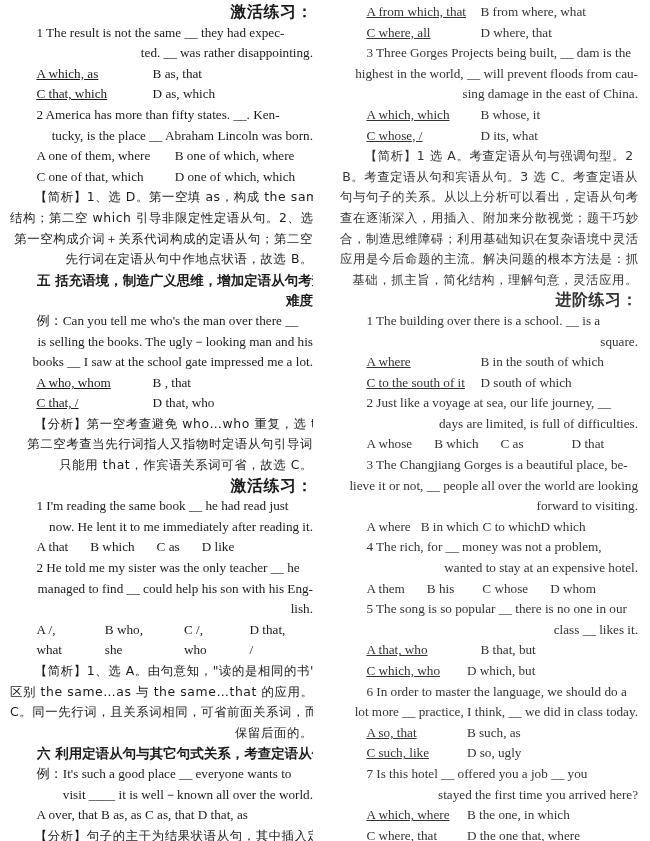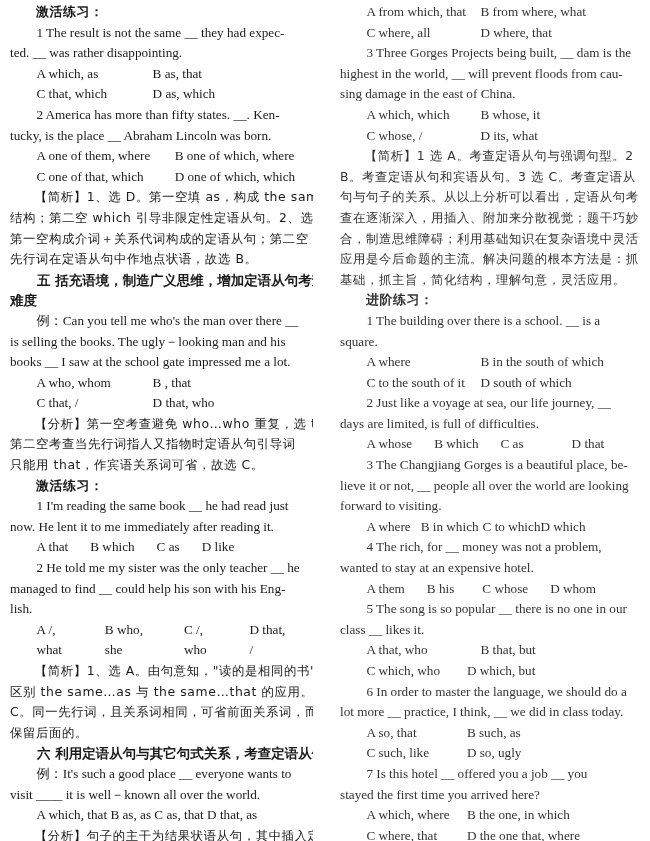--- a/index.html
+++ b/index.html
@@ -5,28 +5,28 @@
   html, body { margin: 0; padding: 0; background: #fff; }
   body {
     width: 650px; height: 841px; overflow: hidden; position: relative;
     font-family: "Liberation Serif", "DejaVu Serif", serif;
     color: #1a1a1a; font-size: 13.2px; line-height: 20.6px;
   }
   .page { position: absolute; inset: 0; }
   .col { position: absolute; top: 2px; }
   .col-left { left: 10px; width: 303px; }
   .col-right { left: 340px; width: 298px; color: #333; }
-  .line { white-space: nowrap; overflow: hidden; }
+  .line { white-space: nowrap; overflow: hidden; text-align: right; }
   .p { text-indent: 2em; text-align: justify; }
-  .heading { font-family: "DejaVu Sans", sans-serif; font-weight: bold; font-size: 13px; padding-left: 2em; letter-spacing: 0.5px; }
+  .heading { font-family: "DejaVu Sans", sans-serif; font-weight: bold; font-size: 16px; padding-left: 2em; letter-spacing: 0.5px; text-align: right; }
   .section-title { font-family: "DejaVu Sans", sans-serif; font-weight: bold; font-size: 13.5px; text-indent: 2em; }
   .opts { padding-left: 2em; display: flex; }
   .opts span { display: inline-block; }
   .opts.two span { width: 50%; }
-  .opts.two.tight span:first-child { width: 42%; }
+  .opts.two.tight span:first-child { width: 42%; text-decoration: underline; }
   .opts.four span { margin-right: 22px; }
   .label { font-family: "DejaVu Sans", sans-serif; font-weight: normal; }
   .zh { font-family: "DejaVu Sans", sans-serif; font-size: 12.4px; letter-spacing: 0.6px; }
 </style>
 </head>
 <body>
 
 <div class="page">
 
   <div class="col col-left">
@@ -93,21 +93,21 @@
       <span>D that, /</span>
     </div>
     <div class="line p zh"><span class="label">【简析】</span><span>1、选 A。由句意知，"读的是相同的书"，</span></div>
     <div class="line zh">区别 the same…as 与 the same…that 的应用。2、选</div>
     <div class="line zh">C。同一先行词，且关系词相同，可省前面关系词，而</div>
     <div class="line zh">保留后面的。</div>
 
     <div class="line section-title">六 利用定语从句与其它句式关系，考查定语从句</div>
     <div class="line p"><span class="label">例：</span><span>It's such a good place __ everyone wants to</span></div>
     <div class="line">visit ____ it is well－known all over the world.</div>
-    <div class="line p">A which, that B as, as C as, that D that, as</div>
+    <div class="line p">A over, that B as, as C as, that D that, as</div>
     <div class="line p zh"><span class="label">【分析】</span><span>句子的主干为结果状语从句，其中插入定</span></div>
 
   </div>
 
   <div class="col col-right">
     <div class="opts two tight">
       <span>A from which, that</span>
       <span>B from where, what</span>
     </div>
     <div class="opts two tight">

